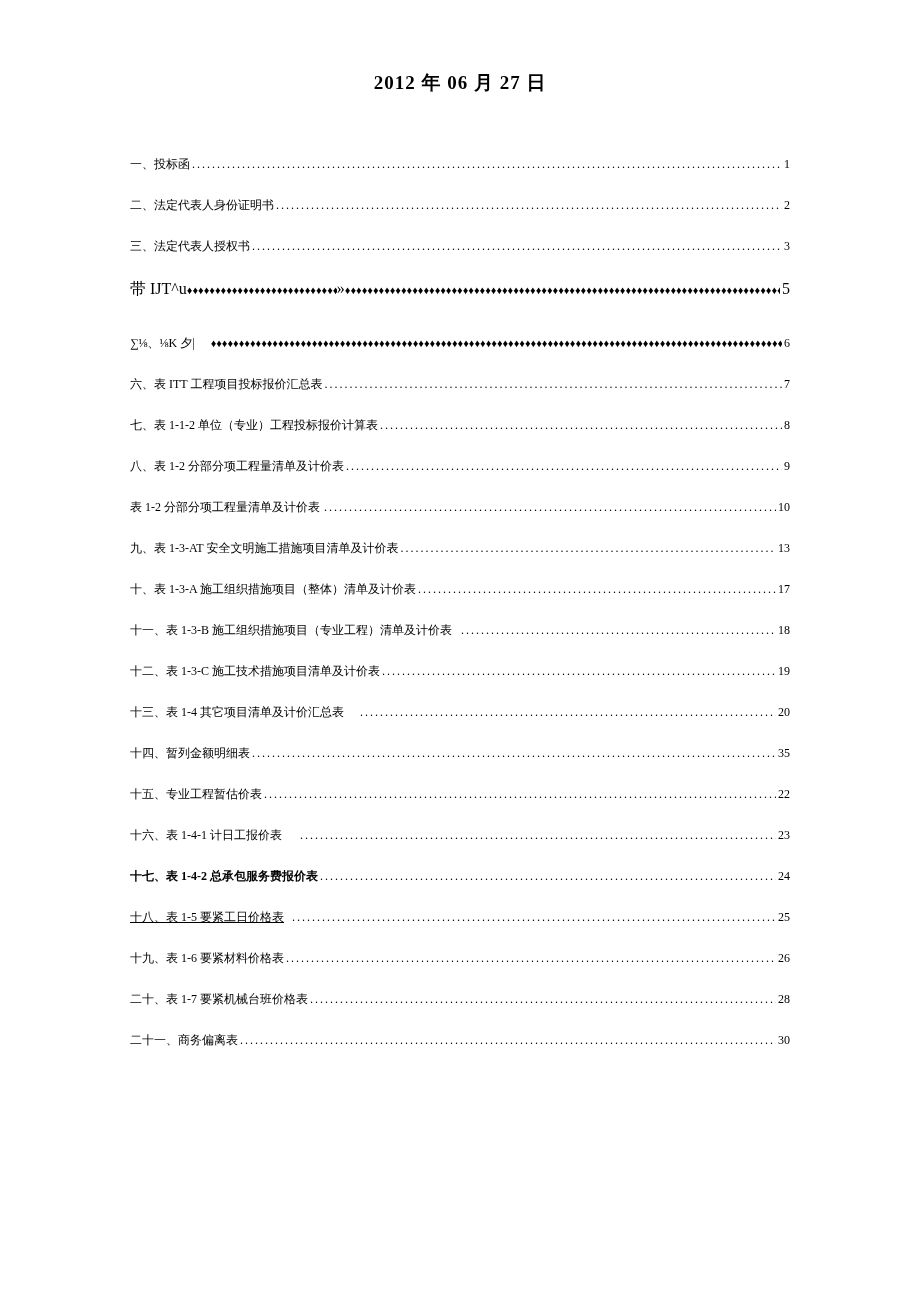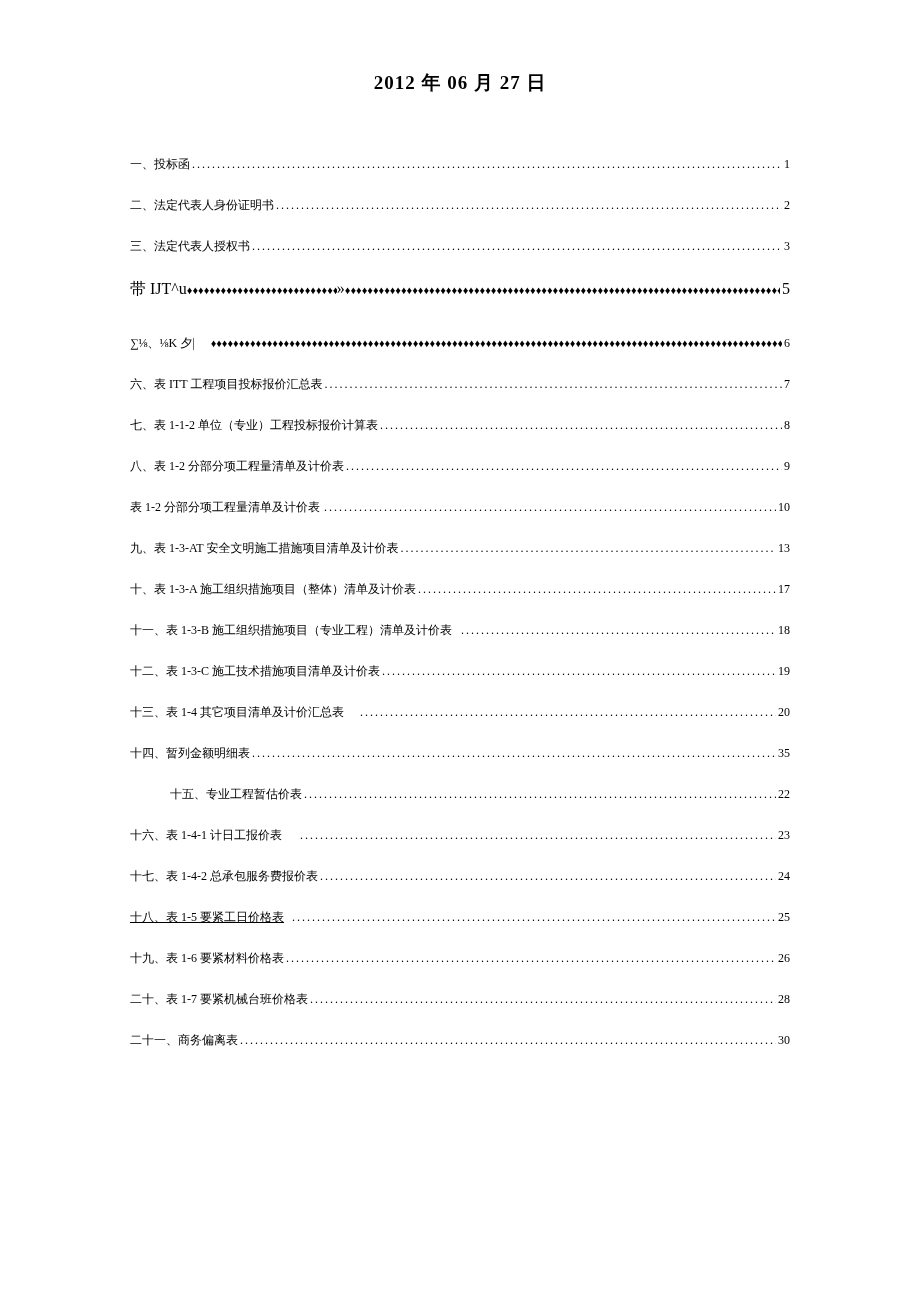--- a/index.html
+++ b/index.html
@@ -150,31 +150,31 @@
       <span class="toc-text" style="margin-right: 16px;">十三、表 1-4 其它项目清单及计价汇总表</span>
       <span class="toc-dots"></span>
       <span class="toc-page">20</span>
     </div>
     <div class="toc-entry">
       <span class="toc-text" style="margin-right: 2px;">十四、暂列金额明细表</span>
       <span class="toc-dots"></span>
       <span class="toc-page">35</span>
     </div>
     <div class="toc-entry">
-      <span class="toc-text" style="margin-right: 2px; margin-left: 40px;">十五、专业工程暂估价表</span>
+      <span class="toc-text" style="margin-right: 2px;">十五、专业工程暂估价表</span>
       <span class="toc-dots"></span>
       <span class="toc-page">22</span>
     </div>
     <div class="toc-entry">
       <span class="toc-text" style="margin-right: 18px; text-align: right;">十六、表 1-4-1 计日工报价表</span>
       <span class="toc-dots"></span>
       <span class="toc-page">23</span>
     </div>
     <div class="toc-entry">
-      <span class="toc-text" style="margin-right: 2px;">十七、表 1-4-2 总承包服务费报价表</span>
+      <span class="toc-text" style="margin-right: 2px; font-weight: bold;">十七、表 1-4-2 总承包服务费报价表</span>
       <span class="toc-dots"></span>
       <span class="toc-page">24</span>
     </div>
     <div class="toc-entry">
       <span class="toc-text" style="margin-right: 8px; text-decoration: underline;">十八、表 1-5 要紧工日价格表</span>
       <span class="toc-dots"></span>
       <span class="toc-page">25</span>
     </div>
     <div class="toc-entry">
       <span class="toc-text" style="margin-right: 2px;">十九、表 1-6 要紧材料价格表</span>

